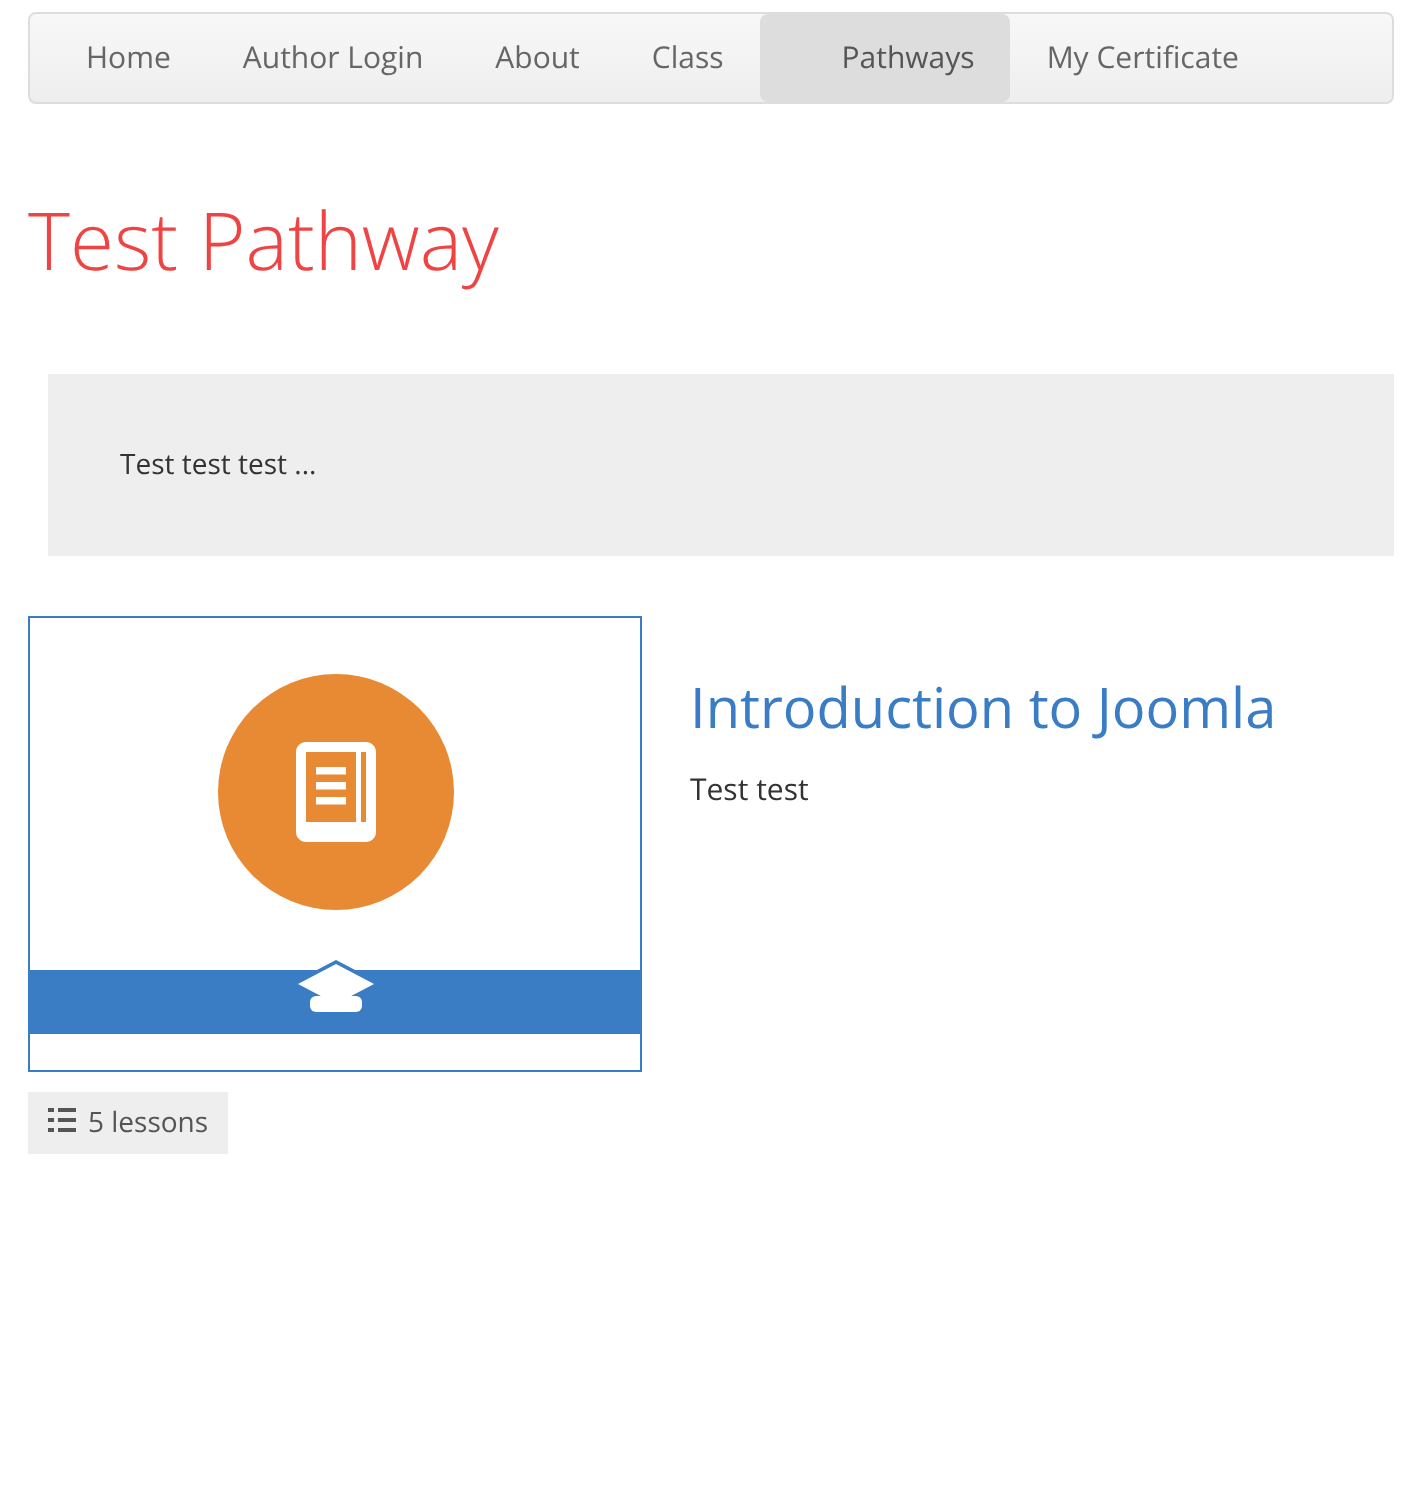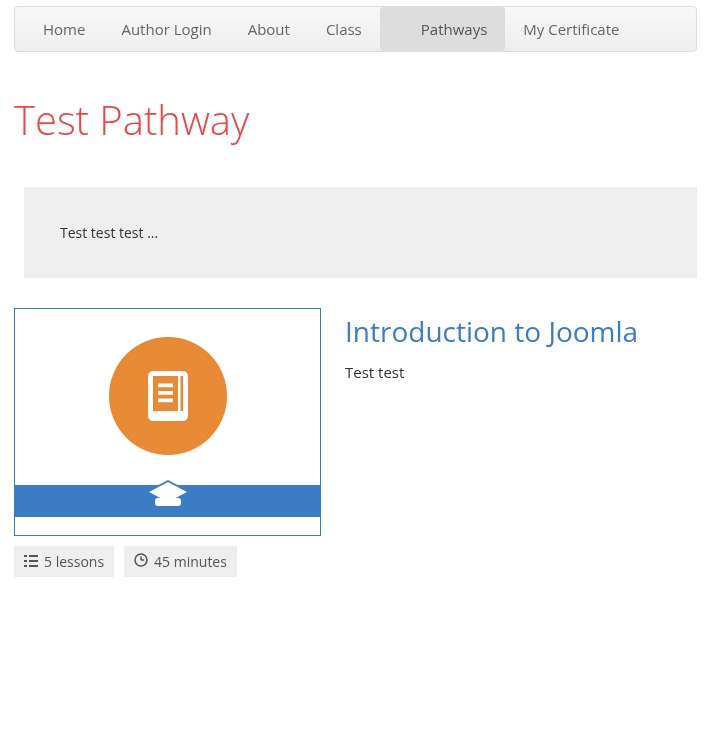--- a/index.html
+++ b/index.html
@@ -87,20 +87,21 @@
     }
     .grad-cap {
       position: absolute;
       bottom: 10px;
       left: 50%;
       transform: translateX(-50%);
     }
     .course-info {
       flex: 1;
       padding-top: 4px;
+      margin-top: 23px;
     }
     .course-title {
       color: #3b7dc4;
       font-size: 28px;
       font-weight: 400;
       cursor: pointer;
       margin-bottom: 12px;
     }
     .course-desc {
       font-size: 15px;
@@ -178,30 +179,20 @@
             <rect x="0" y="0" width="3" height="2" fill="#555"></rect>
             <rect x="5" y="0" width="9" height="2" fill="#555"></rect>
             <rect x="0" y="5" width="3" height="2" fill="#555"></rect>
             <rect x="5" y="5" width="9" height="2" fill="#555"></rect>
             <rect x="0" y="10" width="3" height="2" fill="#555"></rect>
             <rect x="5" y="10" width="9" height="2" fill="#555"></rect>
           </svg>
       </span>
       <span>5 lessons</span>
     </div>
-    <div class="badge">
-      <span>
-        <svg width="14" height="14" viewBox="0 0 14 14">
-            <circle cx="7" cy="7" r="6" fill="none" stroke="#555" stroke-width="1.5"></circle>
-            <line x1="7" y1="7" x2="7" y2="3.5" stroke="#555" stroke-width="1.5"></line>
-            <line x1="7" y1="7" x2="10" y2="7" stroke="#555" stroke-width="1.5"></line>
-          </svg>
-      </span>
-      <span>45 minutes</span>
-    </div>
   </div>
 
   <svg class="arrow-svg" width="90" height="70">
     <line x1="10" y1="10" x2="72" y2="56" stroke="#cc2020" stroke-width="1.5"></line>
     <polygon points="72,56 64,46 60,54" fill="#cc2020"></polygon>
   </svg>
 
 </div>
 
 </body></html>

